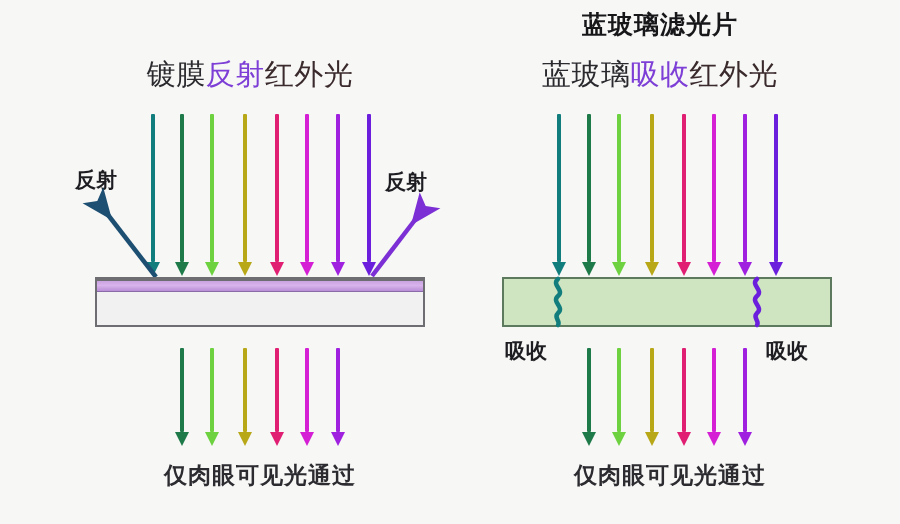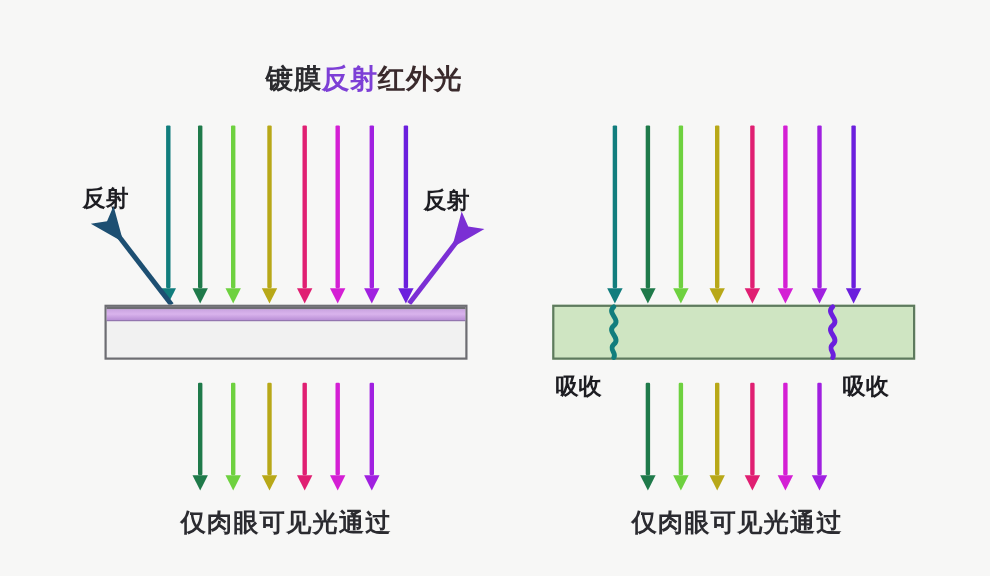--- a/index.html
+++ b/index.html
@@ -21,23 +21,23 @@
     position: absolute;
     text-align: center;
     font-size: 25px;
     font-weight: bold;
     color: #17171a;
     letter-spacing: 1px;
     white-space: nowrap;
   }
   .subtitle {
     position: absolute;
-    text-align: right;
-    font-size: 25px;
-    font-weight: bold;
+    text-align: center;
+    font-size: 29px;
+    font-weight: normal;
     white-space: nowrap;
     color: #2b2b2f;
     letter-spacing: 0.5px;
   }
   .subtitle .hl { color: #7d3fd6; }
   .subtitle .warm { color: #3a2a2c; }
 
   .caption {
     position: absolute;
     text-align: center;
@@ -192,21 +192,25 @@
         <div class="head" style="top: 84px; border-top: 14px solid rgb(212, 31, 212);"></div>
       </div>
       <div class="beam" style="left: 338px; top: 348px;">
         <div class="shaft" style="height: 84px; background: rgb(160, 32, 224);"></div>
         <div class="head" style="top: 84px; border-top: 14px solid rgb(160, 32, 224);"></div>
       </div>
     </div>
 
   <div class="caption" style="left:80px; top:460px; width:360px;">仅肉眼可见光通过</div>
 
-
+  <div class="title" style="left:490px; top:8px; width:340px;">蓝玻璃滤光片</div>
+
+  <div class="subtitle" style="left:490px; top:55px; width:340px;">
+    <span>蓝玻璃</span><span class="hl">吸收</span><span class="warm">红外光</span>
+  </div>
 
   <div id="right-in">
       <div class="beam" style="left: 559px; top: 114px;">
         <div class="shaft" style="height: 148px; background: rgb(17, 125, 125);"></div>
         <div class="head" style="top: 148px; border-top: 14px solid rgb(17, 125, 125);"></div>
       </div>
       <div class="beam" style="left: 589px; top: 114px;">
         <div class="shaft" style="height: 148px; background: rgb(31, 122, 74);"></div>
         <div class="head" style="top: 148px; border-top: 14px solid rgb(31, 122, 74);"></div>
       </div>

